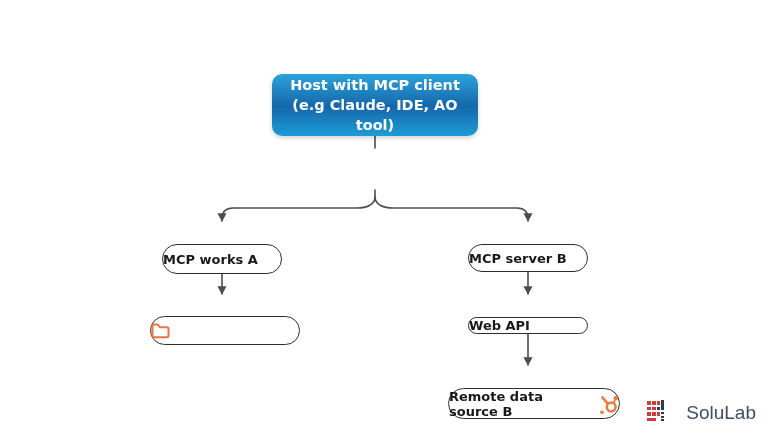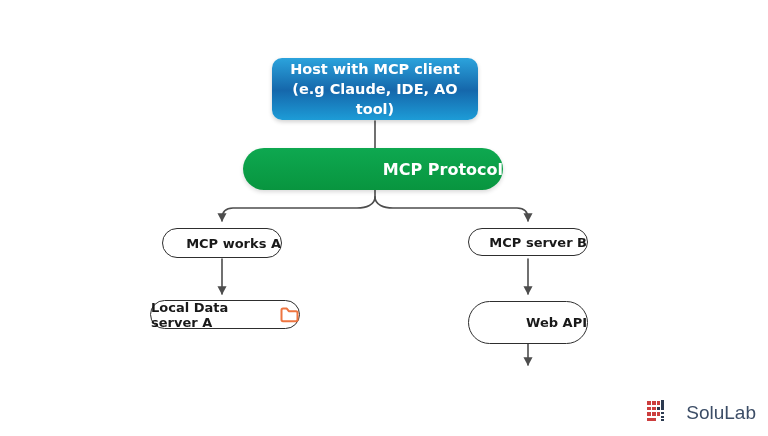--- a/index.html
+++ b/index.html
@@ -15,44 +15,45 @@
     text-align:center;
     font-size:19px;font-weight:700;color:#20242e;
     letter-spacing:.2px;
   }
   .connectors{position:absolute;left:0;top:0;}
   .node{
     position:absolute;
     background:#ffffff;
     border:1.6px solid #2e2e2e;
     border-radius:999px;
-    display:flex;align-items:center;justify-content:flex-end;
+    display:flex;align-items:center;justify-content:flex-start;
     font-weight:700;font-size:13px;color:#191919;
     box-sizing:border-box;
     gap:8px;
+    margin-top:16px;
   }
   .node-host{
     left:272px;top:58px;width:206px;height:62px;
     border:none;border-radius:10px;
     background:linear-gradient(180deg,#2ba3dc 0%,#1567ab 52%,#1d9cd7 100%);
     color:#ffffff;font-size:14.5px;line-height:1.4;
     text-align:center;padding:4px 10px;
     box-shadow:0 2px 4px rgba(0,0,0,.18);
   }
   .node-protocol{
     left:243px;top:148px;width:260px;height:42px;
     border:none;
     background:linear-gradient(180deg,#0ea850 0%,#08953f 100%);
     color:#ffffff;font-size:16px;
     box-shadow:0 2px 4px rgba(0,0,0,.15);
   }
   .node-server-a{left:162px;top:228px;width:120px;height:30px;}
   .node-server-b{left:468px;top:228px;width:120px;height:28px;}
   .node-local-data{left:150px;top:300px;width:150px;height:29px;}
-  .node-web-api{left:468px;top:301px;width:120px;height:43px;}
+  .node-web-api{left:468px;top:301px;width:120px;height:17px;}
   .node-remote-data{left:448px;top:372px;width:172px;height:31px;}
   .node .icon{display:flex;align-items:center;}
   .footer-brand{
     position:absolute;right:12px;bottom:11px;
     display:flex;align-items:center;gap:18px;
   }
   .brand-text{
     font-size:19px;color:#3c4d66;font-weight:500;
     font-family:"Liberation Sans","DejaVu Sans",sans-serif;
   }
@@ -77,45 +78,55 @@
       <path d="M222,259 L222,294" marker-end="url(#arrow)"></path>
       <path d="M528,259 L528,294" marker-end="url(#arrow)"></path>
       <path d="M528,332 L528,365" marker-end="url(#arrow)"></path>
     </g>
   </svg>
 
   <div class="node node-host">
     <span>Host with MCP client (e.g Claude, IDE, AO tool)</span>
   </div>
 
-  <div class="node node-protocol">
-    <span>MCP Protocol</span>
-  </div>
 
   <div class="node node-server-a">
     <span>MCP works A</span>
   </div>
 
   <div class="node node-server-b">
     <span>MCP server B</span>
   </div>
 
   <div class="node node-local-data">
-    <span>Local Data server A</span>
     <span class="icon">
       <svg width="19" height="16" viewBox="0 0 19 16">
         <path d="M1.5,3.2 Q1.5,1.6 3,1.6 L6.8,1.6 L8.8,4.2 L16,4.2 Q17.5,4.2 17.5,5.7 L17.5,12.6 Q17.5,14.2 16,14.2 L3,14.2 Q1.5,14.2 1.5,12.6 Z" fill="none" stroke="#ee7540" stroke-width="2" stroke-linejoin="round"></path>
       </svg>
     </span>
   </div>
 
   <div class="node node-web-api">
     <span>Web API</span>
   </div>
 
+  <div class="node node-remote-data">
+    <span>Remote data source B</span>
+    <span class="icon">
+      <svg width="22" height="22" viewBox="0 0 22 22">
+        <g stroke="#f0793f" fill="none">
+          <circle cx="14.2" cy="14" r="4.4" stroke-width="2.5"></circle>
+          <line x1="11.1" y1="10.8" x2="5.3" y2="4.4" stroke-width="2.5" stroke-linecap="round"></line>
+          <line x1="16.2" y1="10.2" x2="18" y2="7.2" stroke-width="2"></line>
+        </g>
+        <circle cx="18.7" cy="5.2" r="2.2" fill="#f0793f"></circle>
+        <circle cx="5" cy="19.3" r="1.8" fill="#f0793f"></circle>
+      </svg>
+    </span>
+  </div>
 
   <div class="footer-brand">
     <span class="icon">
       <svg width="21" height="21" viewBox="0 0 21 21">
         <g fill="#cc3e3e">
           <rect x="0" y="1" width="4" height="4"></rect>
           <rect x="5" y="1" width="4" height="4"></rect>
           <rect x="10" y="1" width="3" height="4"></rect>
           <rect x="0" y="7" width="4" height="3"></rect>
           <rect x="5" y="7" width="4" height="3"></rect>

